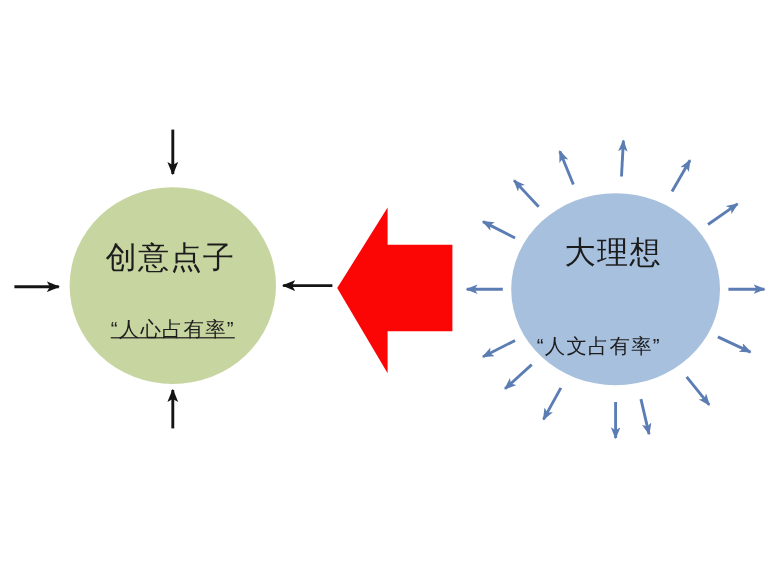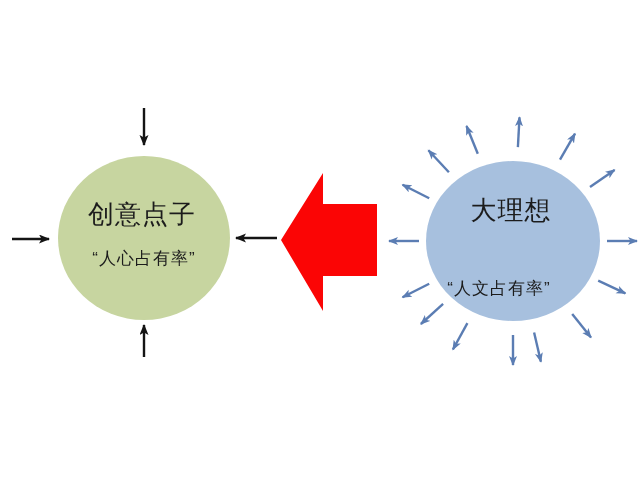--- a/index.html
+++ b/index.html
@@ -64,18 +64,18 @@
         <line x1="12" y1="239" x2="49" y2="239" class="inward" marker-end="url(#blackHead)"></line>
         <line x1="144" y1="108" x2="144" y2="145" class="inward" marker-end="url(#blackHead)"></line>
         <line x1="277" y1="238" x2="236" y2="238" class="inward" marker-end="url(#blackHead)"></line>
         <line x1="144" y1="357" x2="144" y2="325" class="inward" marker-end="url(#blackHead)"></line>
       </g>
 
     <polygon fill="#fb0505" points="281,240 323,173 323,204 377,204 377,276 323,276 323,311"></polygon>
   </svg>
 
   <div class="circle-label circle-title" style="left:142px; top:200px;">创意点子</div>
-  <div class="circle-label circle-subtitle" style="left:144px; top:249px;">“人心占有率”</div>
+  <div class="circle-label circle-subtitle" style="left:144px; top:265px;text-decoration:underline;">“人心占有率”</div>
 
   <div class="circle-label circle-title" style="left:511px; top:196px;">大理想</div>
   <div class="circle-label circle-subtitle" style="left:499px; top:247px;margin-top:32px;">“人文占有率”</div>
 
 </div>
 
 </body></html>

